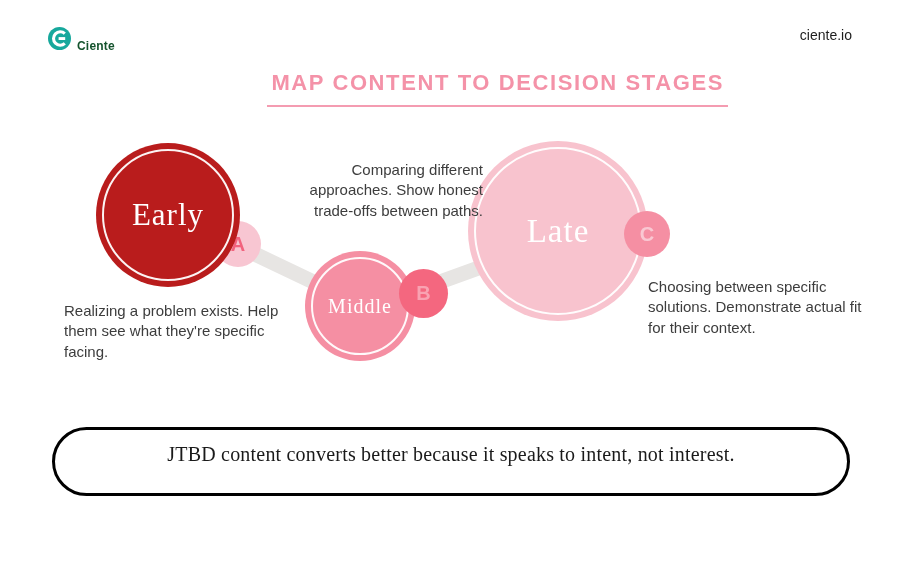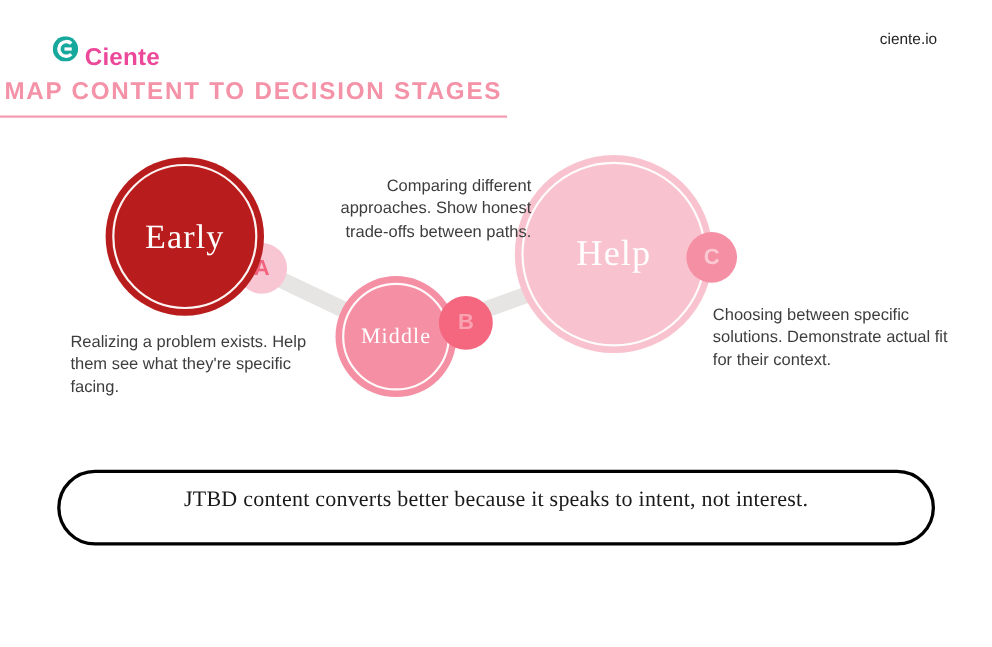--- a/index.html
+++ b/index.html
@@ -13,31 +13,31 @@
   }
 
   
   .header-brand {
     position: absolute; left: 48px; top: 23px;
     display: flex; align-items: center; gap: 6px;
     z-index: 10;
   }
   .logo-mark { width: 23px; height: 23px; display: block; }
   .brand-text {
-    font-size: 22px; font-weight: 700; color: #ec4899; letter-spacing: 0.2px; margin-top: 16px;
+    font-size: 12px; font-weight: 700; color: #14532d; letter-spacing: 0.2px; margin-top: 16px;
   }
   .site-url {
     position: absolute; right: 50px; top: 27px;
     font-size: 14px; color: #1e1e1e; z-index: 10;
   }
 
   
   .title-wrap {
     position: absolute; left: 0; top: 70px; width: 728px;
-    text-align: left; z-index: 10;
+    text-align: right; z-index: 10;
   }
   .title-text {
     display: inline-block;
     color: #f492a8;
     font-size: 22px; font-weight: 700; letter-spacing: 1.6px;
     padding: 0 4px 9px 4px;
     border-bottom: 2px solid #f49cb1;
   }
 
   
@@ -123,21 +123,21 @@
 <div class="stage-badge badge-b">B</div>
 <div class="stage-badge badge-c">C</div>
 
 <div class="stage-circle circle-early">
   <span class="stage-label">Early</span>
 </div>
 <div class="stage-circle circle-middle">
   <span class="stage-label">Middle</span>
 </div>
 <div class="stage-circle circle-late">
-  <span class="stage-label">Help</span>
+  <span class="stage-label">Late</span>
 </div>
 
 <div class="stage-desc desc-early">Realizing a problem exists. Help them see what they're specific facing.</div>
 <div class="stage-desc desc-middle">Comparing different approaches. Show honest trade-offs between paths.</div>
 <div class="stage-desc desc-late">Choosing between specific solutions. Demonstrate actual fit for their context.</div>
 
 <div class="footer-box">
   <div class="footer-headline">JTBD content converts better because it speaks to intent, not interest.</div>
 </div>
 

